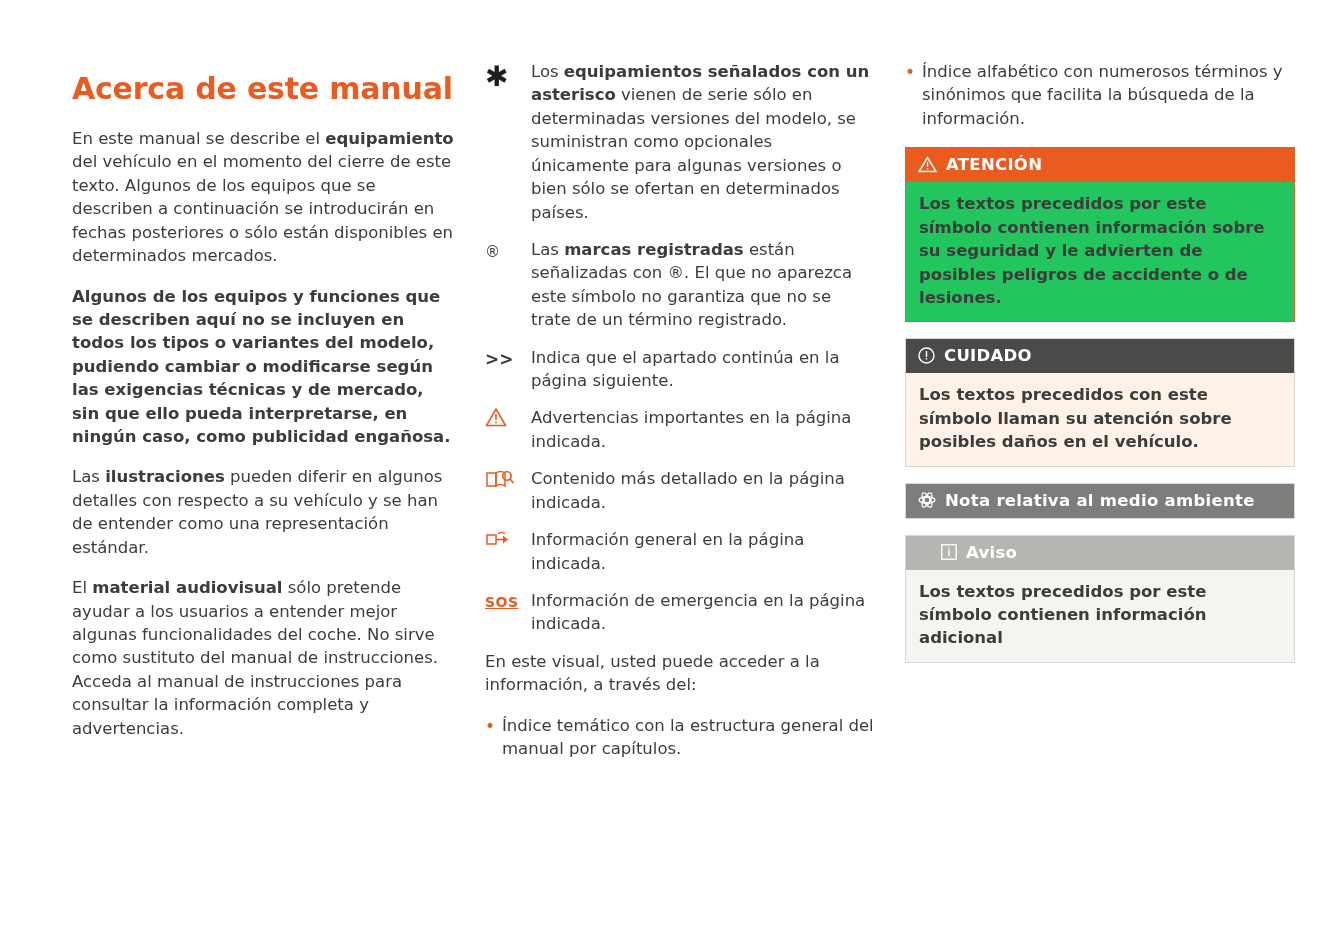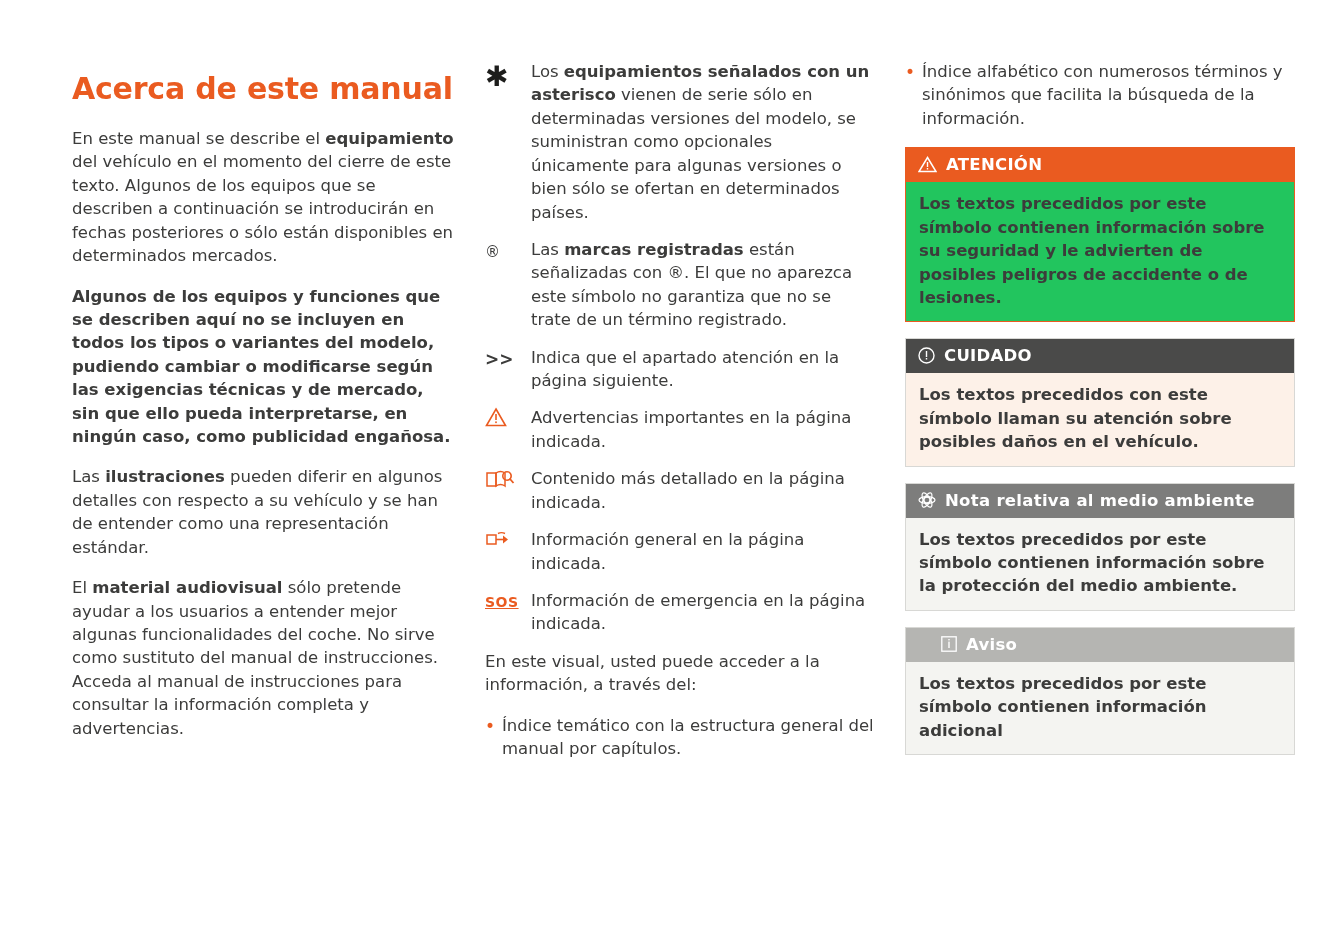--- a/index.html
+++ b/index.html
@@ -154,21 +154,21 @@
           </div>
           <div class="sym-row">
             <div class="sym-ico reg">®</div>
             <div class="sym-txt">
               <p>Las <b>marcas registradas</b> están señalizadas con ®. El que no aparezca este símbolo no garantiza que no se trate de un término registrado.</p>
             </div>
           </div>
           <div class="sym-row">
             <div class="sym-ico chev">&gt;&gt;</div>
             <div class="sym-txt">
-              <p>Indica que el apartado atención en la página siguiente.</p>
+              <p>Indica que el apartado continúa en la página siguiente.</p>
             </div>
           </div>
           <div class="sym-row">
             <div class="sym-ico">
               <svg class="ico" width="22" height="20" viewBox="0 0 22 20">
                 <path d="M11 2 L20.5 18.5 L1.5 18.5 Z" fill="none" stroke="#ea5b20" stroke-width="1.6"></path>
                 <rect x="10.2" y="7" width="1.6" height="6" fill="#ea5b20"></rect>
                 <rect x="10.2" y="14.4" width="1.6" height="1.7" fill="#ea5b20"></rect>
               </svg>
             </div>
@@ -251,21 +251,20 @@
               <span class="glyph">
                 <svg class="ico" width="18" height="18" viewBox="0 0 18 18">
                   <circle cx="9" cy="9" r="3" fill="none" stroke="#ffffff" stroke-width="1.3"></circle>
                   <ellipse cx="9" cy="9" rx="8" ry="3.4" fill="none" stroke="#ffffff" stroke-width="1.2"></ellipse>
                   <ellipse cx="9" cy="9" rx="8" ry="3.4" fill="none" stroke="#ffffff" stroke-width="1.2" transform="rotate(60 9 9)"></ellipse>
                   <ellipse cx="9" cy="9" rx="8" ry="3.4" fill="none" stroke="#ffffff" stroke-width="1.2" transform="rotate(120 9 9)"></ellipse>
                 </svg>
               </span>
               <span>Nota relativa al medio ambiente</span>
             </div>
-            <div class="box-body">Los textos precedidos por este símbolo contienen información sobre la protección del medio ambiente.</div>
           </div>
           <div class="box note">
             <div class="box-head">
               <span class="glyph">
                 <svg class="ico" width="16" height="16" viewBox="0 0 16 16">
                   <rect x="0.8" y="0.8" width="14.4" height="14.4" fill="none" stroke="#ffffff" stroke-width="1.3"></rect>
                   <rect x="7.3" y="3" width="1.4" height="1.4" fill="#ffffff"></rect>
                   <rect x="7.3" y="5.6" width="1.4" height="6.4" fill="#ffffff"></rect>
                 </svg>
               </span>

